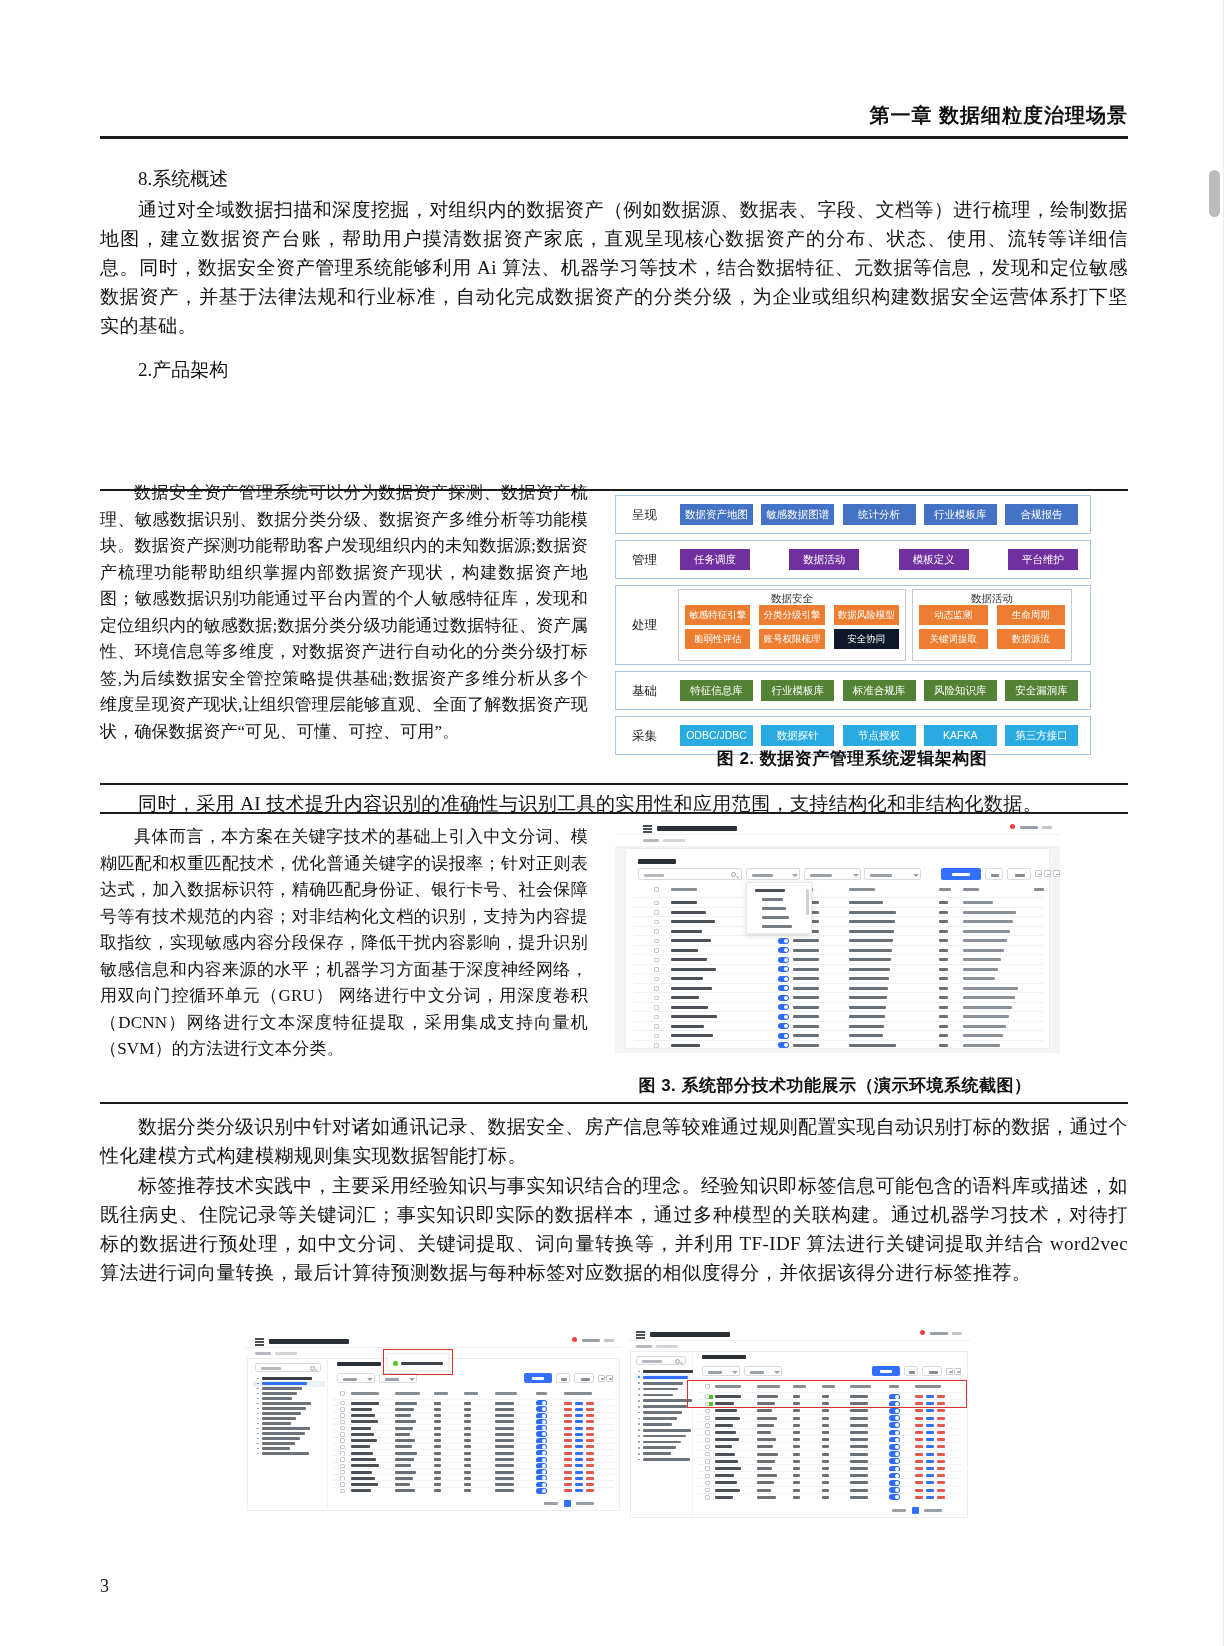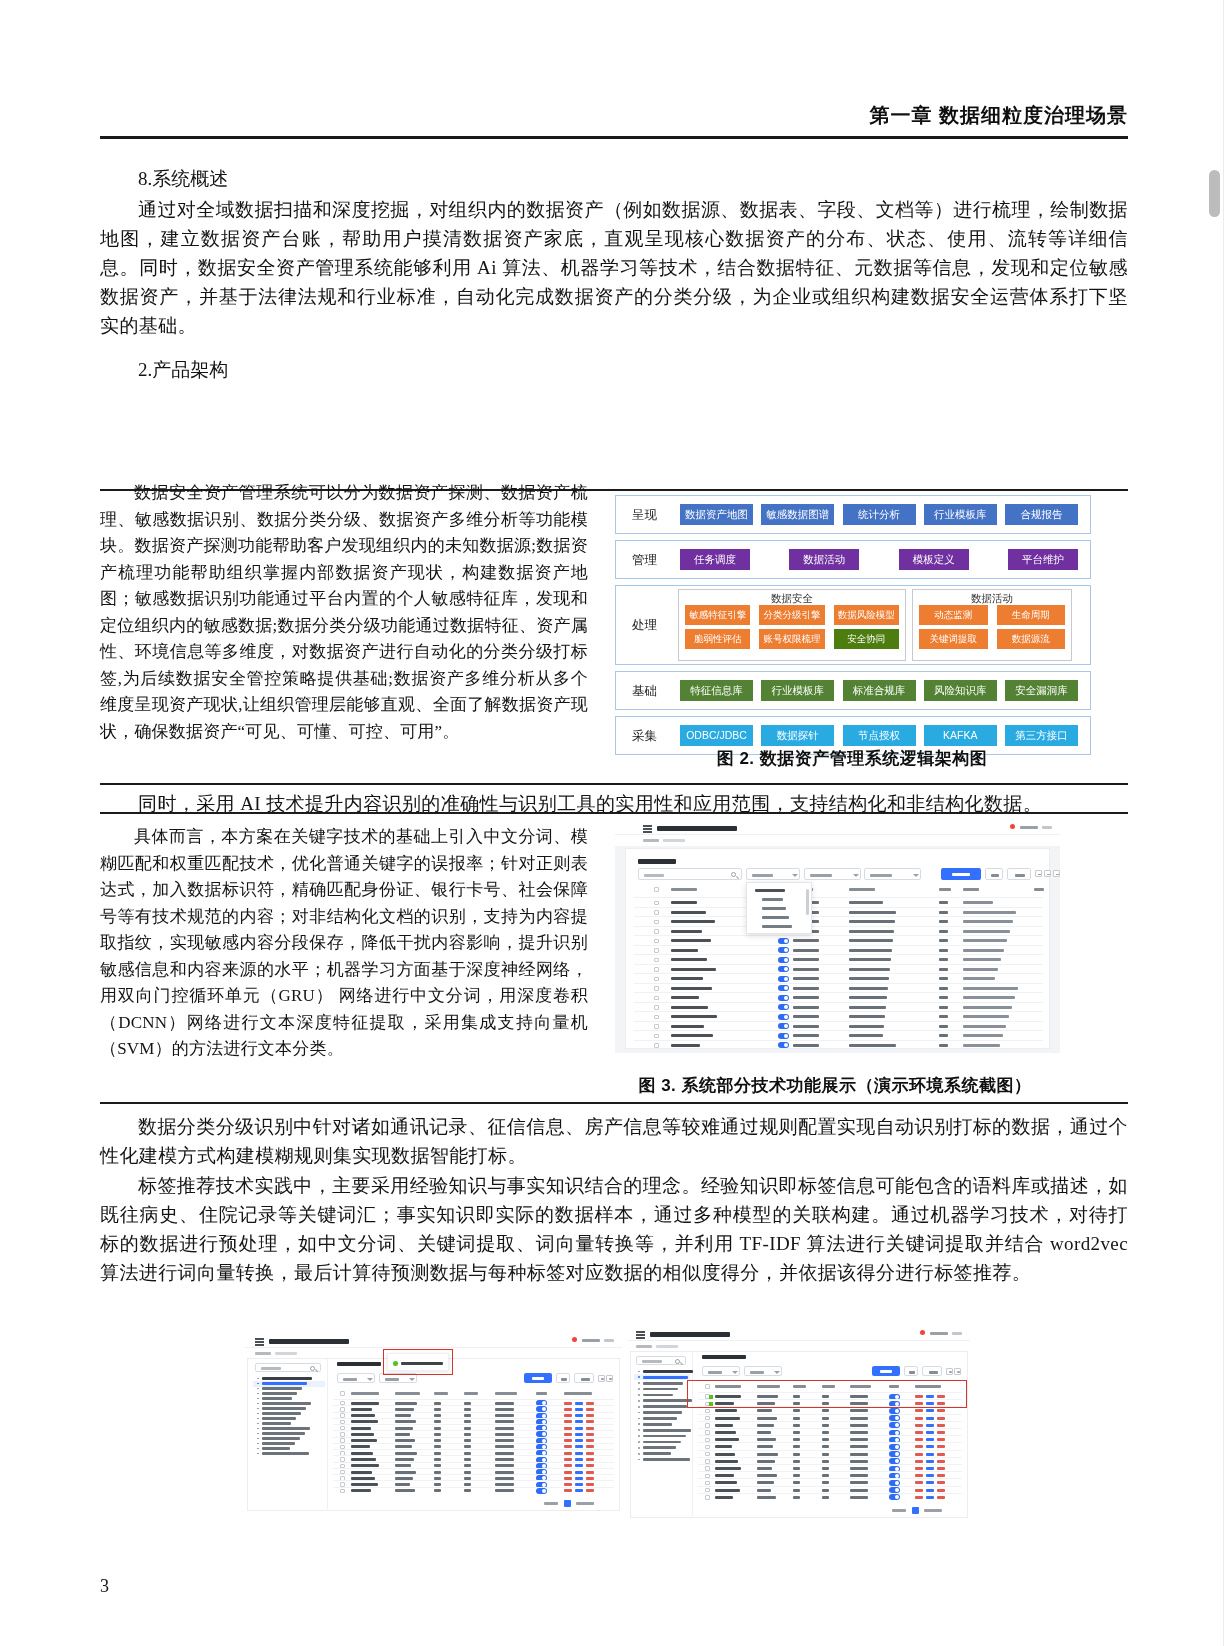--- a/index.html
+++ b/index.html
@@ -77,21 +77,21 @@
         <div class="dg-label">处理</div>
         <div class="dg-groups">
           <div class="dg-group" style="width: 228px;">
             <div class="dg-group-title">数据安全</div>
             <div class="dg-grid" style="grid-template-columns: repeat(3, 1fr);">
               <div class="dg-box" style="background: rgb(237, 125, 49);">敏感特征引擎</div>
               <div class="dg-box" style="background: rgb(237, 125, 49);">分类分级引擎</div>
               <div class="dg-box" style="background: rgb(237, 125, 49);">数据风险模型</div>
               <div class="dg-box" style="background: rgb(237, 125, 49);">脆弱性评估</div>
               <div class="dg-box" style="background: rgb(237, 125, 49);">账号权限梳理</div>
-              <div class="dg-box" style="background: #4d7c0f;">安全协同</div>
+              <div class="dg-box" style="background: #0f172a;">安全协同</div>
             </div>
           </div>
           <div class="dg-group" style="width: 160px;">
             <div class="dg-group-title">数据活动</div>
             <div class="dg-grid" style="grid-template-columns: repeat(2, 1fr);">
               <div class="dg-box" style="background: rgb(237, 125, 49);">动态监测</div>
               <div class="dg-box" style="background: rgb(237, 125, 49);">生命周期</div>
               <div class="dg-box" style="background: rgb(237, 125, 49);">关键词提取</div>
               <div class="dg-box" style="background: rgb(237, 125, 49);">数据源流</div>
             </div>
@@ -355,21 +355,21 @@
           <div style="position: absolute; left: 15px; top: 24px; width: 24px; height: 3px; background: rgb(118, 124, 132); border-radius: 1px;"></div>
           <div style="position: absolute; left: 15px; top: 33px; width: 27px; height: 3px; background: rgb(118, 124, 132); border-radius: 1px;"></div>
           <div style="position: absolute; left: 15px; top: 42px; width: 30px; height: 3px; background: rgb(118, 124, 132); border-radius: 1px;"></div>
           <div style="position: absolute; right: 2px; top: 6px; width: 3px; height: 26px; background: rgb(204, 208, 213); border-radius: 2px;"></div>
         </div>
       </div>
     </div>
   <div class="caption" style="left:600px;top:1074px;width:470px;">图 3. 系统部分技术功能展示（演示环境系统截图）</div>
 
   <div class="rule" style="top:1102px;height:2px;"></div>
-  <div class="para" style="top:1112px;">数据分类分级识别中针对诸如通讯记录、征信信息、房产信息等较难通过规则配置实现自动识别打标的数据，通过个性化建模方式构建模糊规则集实现数据智能打标。</div>
+  <div class="para" style="top:1112px;">数据分类分级识别中针对诸如通讯记录、数据安全、房产信息等较难通过规则配置实现自动识别打标的数据，通过个性化建模方式构建模糊规则集实现数据智能打标。</div>
   <div class="para" style="top:1171px;">标签推荐技术实践中，主要采用经验知识与事实知识结合的理念。经验知识即标签信息可能包含的语料库或描述，如既往病史、住院记录等关键词汇；事实知识即实际的数据样本，通过多种模型的关联构建。通过机器学习技术，对待打标的数据进行预处理，如中文分词、关键词提取、词向量转换等，并利用 TF-IDF 算法进行关键词提取并结合 word2vec 算法进行词向量转换，最后计算待预测数据与每种标签对应数据的相似度得分，并依据该得分进行标签推荐。</div>
 
   <div id="fig4-left-shot" class="shot" style="left:245px;top:1333px;width:377px;height:180px;">
       <div style="position: absolute; left: 0px; top: 0px; width: 377px; height: 15px; background: rgb(255, 255, 255); border-bottom: 1px solid rgb(238, 240, 243);"></div>
       <div style="position: absolute; left: 10px; top: 5px; width: 9px; height: 1.5px; background: rgb(74, 79, 85); box-shadow: rgb(74, 79, 85) 0px 3px 0px, rgb(74, 79, 85) 0px 6px 0px;"></div>
       <div style="position: absolute; left: 24px; top: 6px; width: 80px; height: 4.5px; background: rgb(43, 48, 54); border-radius: 1px;"></div>
       <div style="position: absolute; left: 327px; top: 4px; width: 5px; height: 5px; background: rgb(245, 65, 61); border-radius: 50%;"></div>
       <div style="position: absolute; left: 337px; top: 6px; width: 18px; height: 3px; background: rgb(154, 160, 168); border-radius: 1px;"></div>
       <div style="position: absolute; left: 359px; top: 6px; width: 10px; height: 3px; background: rgb(195, 199, 204); border-radius: 1px;"></div>
       <div style="position: absolute; left: 10px; top: 19px; width: 16px; height: 3px; background: rgb(182, 186, 192); border-radius: 1px;"></div>

